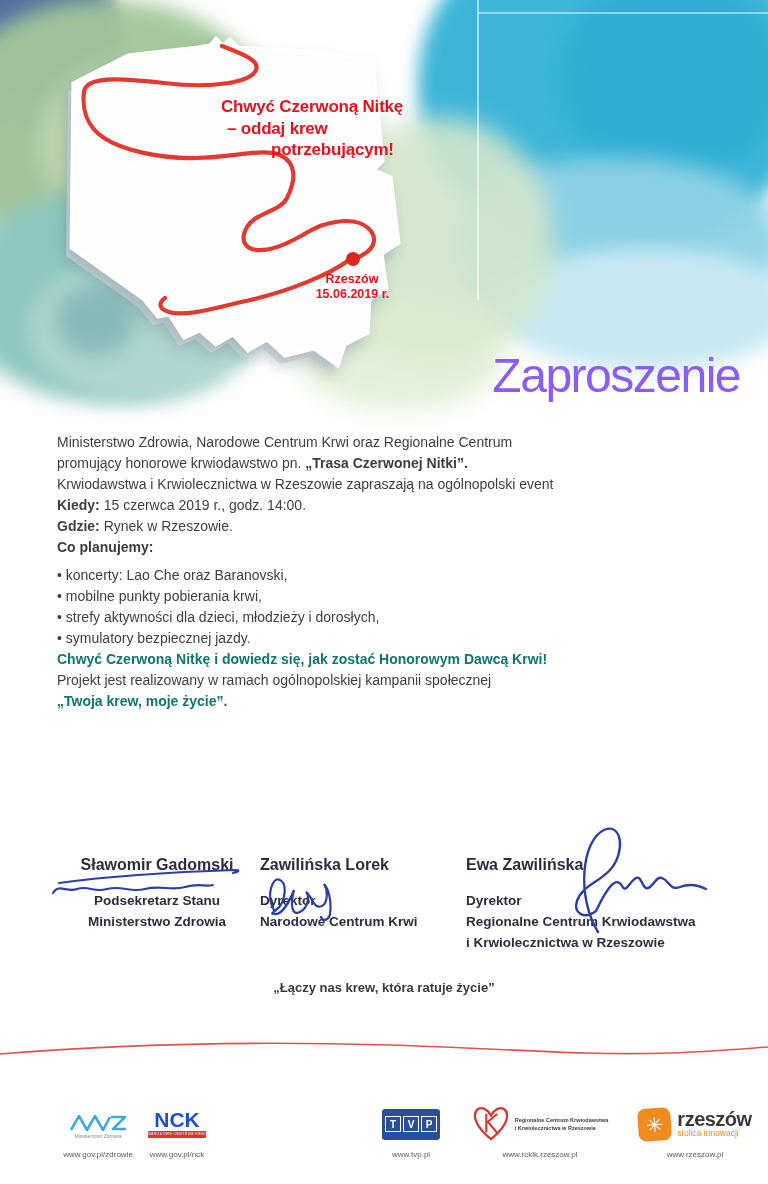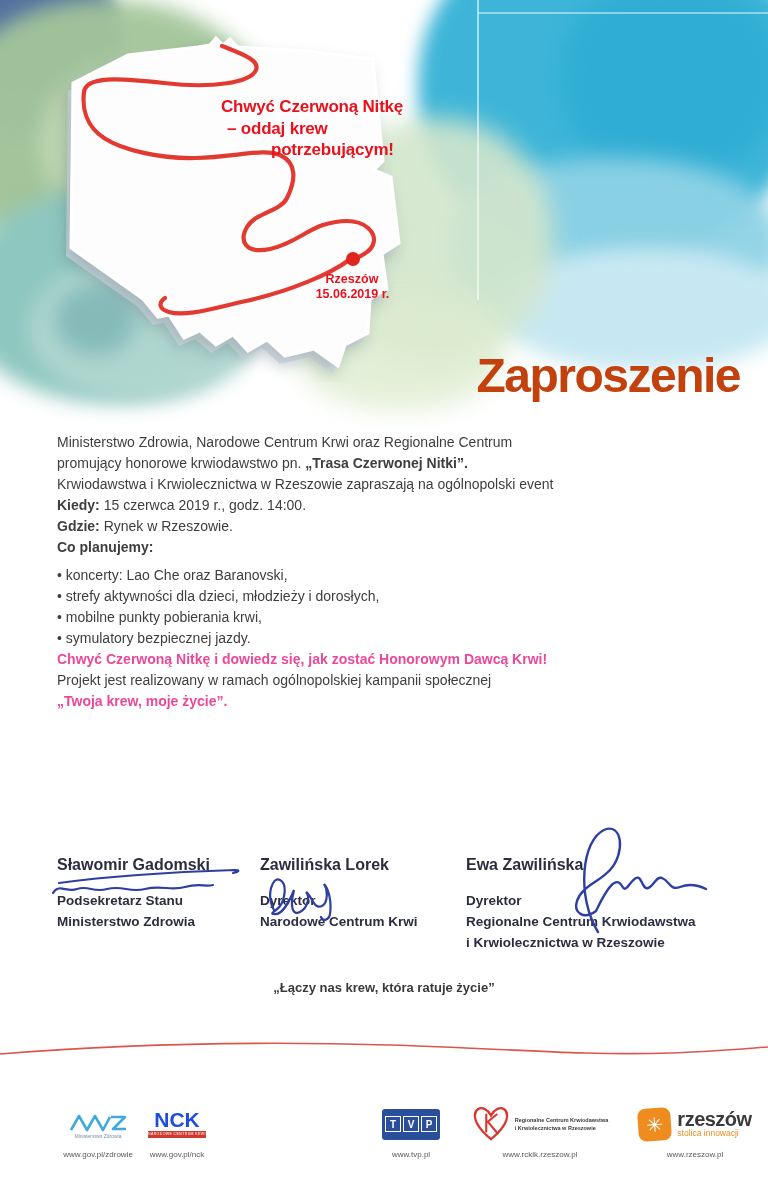--- a/index.html
+++ b/index.html
@@ -21,36 +21,36 @@
   .b-blueP{left:498px;top:248px;width:295px;height:122px;background:#c7e8f2;}
   .b-paleg{left:318px;top:118px;width:235px;height:245px;background:#d3e6cc;opacity:.9;filter:blur(12px);}
   .b-paleg2{left:298px;top:298px;width:205px;height:112px;background:#ddeccf;opacity:.8;filter:blur(12px);}
   .frame-v{position:absolute;left:477px;top:0;width:2px;height:300px;background:rgba(255,255,255,.55);}
   .frame-h{position:absolute;left:478px;top:12px;width:290px;height:2px;background:rgba(255,255,255,.45);}
   .map-svg{position:absolute;left:46px;top:32px;z-index:3;}
   .map-note{position:absolute;z-index:4;color:#e8121d;font-weight:bold;font-size:17px;letter-spacing:-.2px;white-space:nowrap;}
   .note1{left:221px;top:97px;}  .note2{left:227px;top:119px;}  .note3{left:271px;top:140px;}
   .map-city{position:absolute;z-index:4;color:#e8121d;font-weight:bold;font-size:12.5px;text-align:center;white-space:nowrap;}
   .city{left:316px;top:272px;width:72px;}  .cdate{left:305px;top:287px;width:95px;}
-  .title{position:absolute;right:28px;top:352px;z-index:4;color:#c2410c;font-weight:bold;font-size:48px;
+  .title{position:absolute;right:28px;top:352px;z-index:4;color:#8b5cf6;font-weight:normal;font-size:48px;
          letter-spacing:-1.5px;line-height:1;white-space:nowrap;}
   
   .content{position:absolute;left:57px;top:432px;width:660px;z-index:5;font-size:14px;line-height:21px;}
   .content p{margin:0;}
   .intro{margin-top:10px;}
   .nowrap{white-space:nowrap;display:block;}
   .when{margin-top:22px;}  .where{margin-top:21px;}  .plan{margin-top:16px;font-weight:bold;}
   .bullets{margin-top:7px;}
-  .red{color:#ec4899;font-weight:bold;}
+  .red{color:#0f766e;font-weight:bold;}
   .cta{margin-top:30px;}
   .campaign{margin-top:18px;}
   
   .sigs{position:absolute;left:0;top:856px;width:768px;height:110px;z-index:5;color:#2c2e40;}
   .sig-col{position:absolute;top:0;}
-  .sc1{left:57px;width:200px;} .sc2{left:260px;width:200px;} .sc3{left:466px;width:260px;}
+  .sc1{left:57px;width:200px;text-align:center;} .sc2{left:260px;width:200px;} .sc3{left:466px;width:260px;}
   .sig-name{font-size:16px;font-weight:bold;white-space:nowrap;}
   .sig-titles{margin-top:16px;font-size:13.5px;font-weight:bold;line-height:21px;}
   .ink{position:absolute;pointer-events:none;}
   
   .quote{position:absolute;left:0;top:980px;width:768px;text-align:center;z-index:5;
          font-size:13px;font-weight:bold;color:#3a3a3a;}
   .curve{position:absolute;left:0;top:1036px;z-index:5;}
   
   .footer{position:absolute;left:0;top:1102px;width:768px;height:70px;z-index:5;}
   .logo-block{position:absolute;top:0;display:flex;flex-direction:column;align-items:center;}
@@ -132,22 +132,22 @@
     <p class="intro">
       <span class="nowrap">Ministerstwo Zdrowia, Narodowe Centrum Krwi oraz Regionalne Centrum</span>
       <span class="nowrap"><span>promujący honorowe krwiodawstwo pn. </span><b>„Trasa Czerwonej Nitki”.</b></span>
       <span class="nowrap">Krwiodawstwa i Krwiolecznictwa w Rzeszowie zapraszają na ogólnopolski event</span>
     </p>
     <p class="when"><b>Kiedy:</b><span> 15 czerwca 2019 r., godz. 14:00.</span></p>
     <p class="where"><b>Gdzie:</b><span> Rynek w Rzeszowie.</span></p>
     <p class="plan">Co planujemy:</p>
     <div class="bullets">
       <p>• koncerty: Lao Che oraz Baranovski,</p>
+      <p>• mobilne punkty pobierania krwi,</p>
       <p>• strefy aktywności dla dzieci, młodzieży i dorosłych,</p>
-      <p>• mobilne punkty pobierania krwi,</p>
       <p>• symulatory bezpiecznej jazdy.</p>
     </div>
     <p class="cta red">Chwyć Czerwoną Nitkę i dowiedz się, jak zostać Honorowym Dawcą Krwi!</p>
     <p class="campaign">Projekt jest realizowany w ramach ogólnopolskiej kampanii społecznej</p>
     <p class="red">„Twoja krew, moje życie”.</p>
   </div>
 
   <div class="sigs">
     <div class="sig-col sc1">
       <div class="sig-name">Sławomir Gadomski</div>

